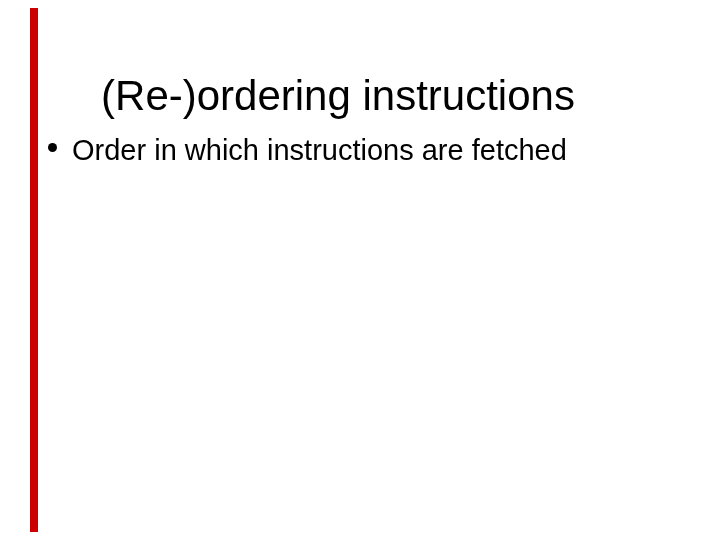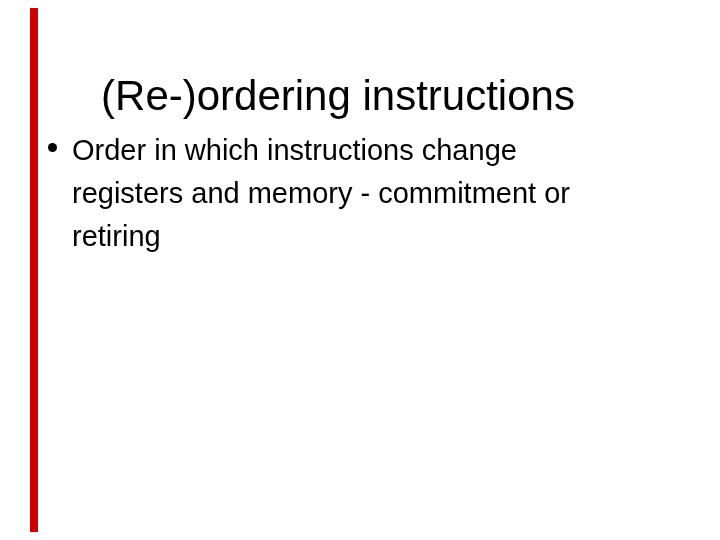--- a/index.html
+++ b/index.html
@@ -69,22 +69,20 @@
 </head>
 <body>
 
 <div class="slide">
   <div class="accent-bar" style="background: rgb(204, 0, 0);"></div>
 
   <h1 class="slide-title">(Re-)ordering instructions</h1>
 
   <ul class="bullet-list">
 
+      <li>
+        <span class="bullet-dot"></span>
+        <span class="bullet-text">Order in which instructions are fetched</span>
+      </li>
 
 
-      <li>
-        <span class="bullet-dot"></span>
-        <span class="bullet-text">Order in which instructions change
-registers and memory - commitment or
-retiring</span>
-      </li>
     </ul>
 </div>
 
 </body></html>

